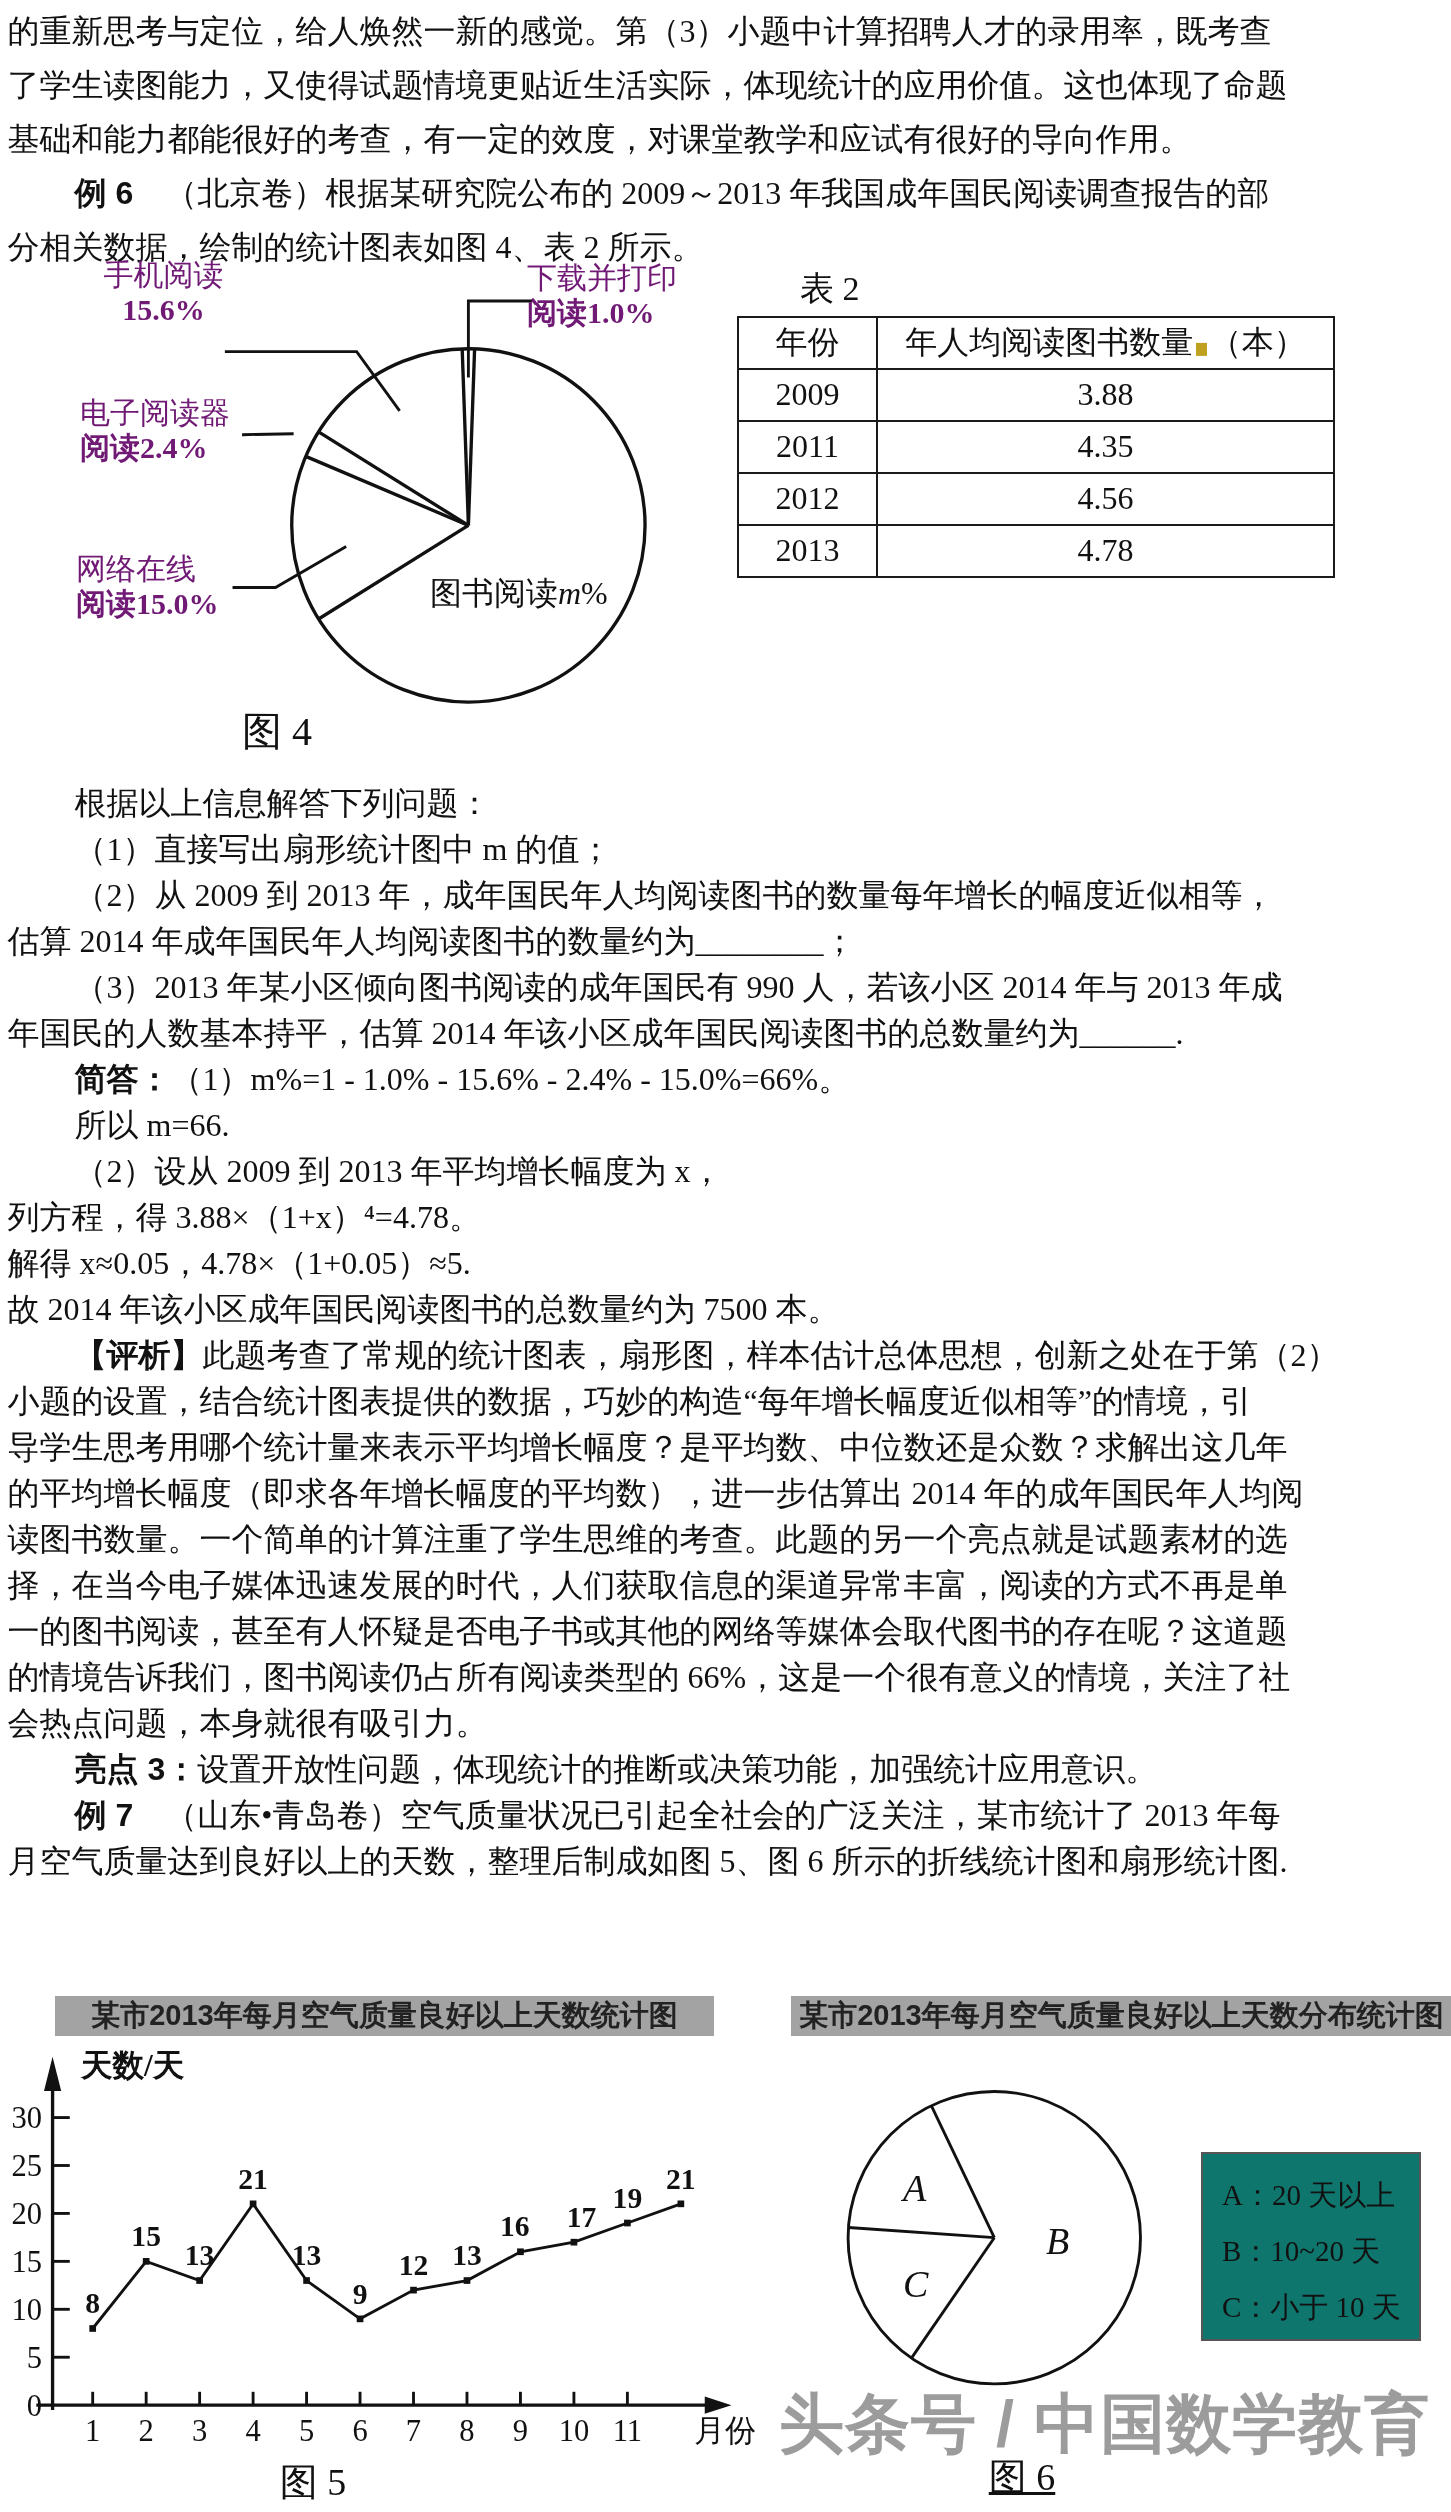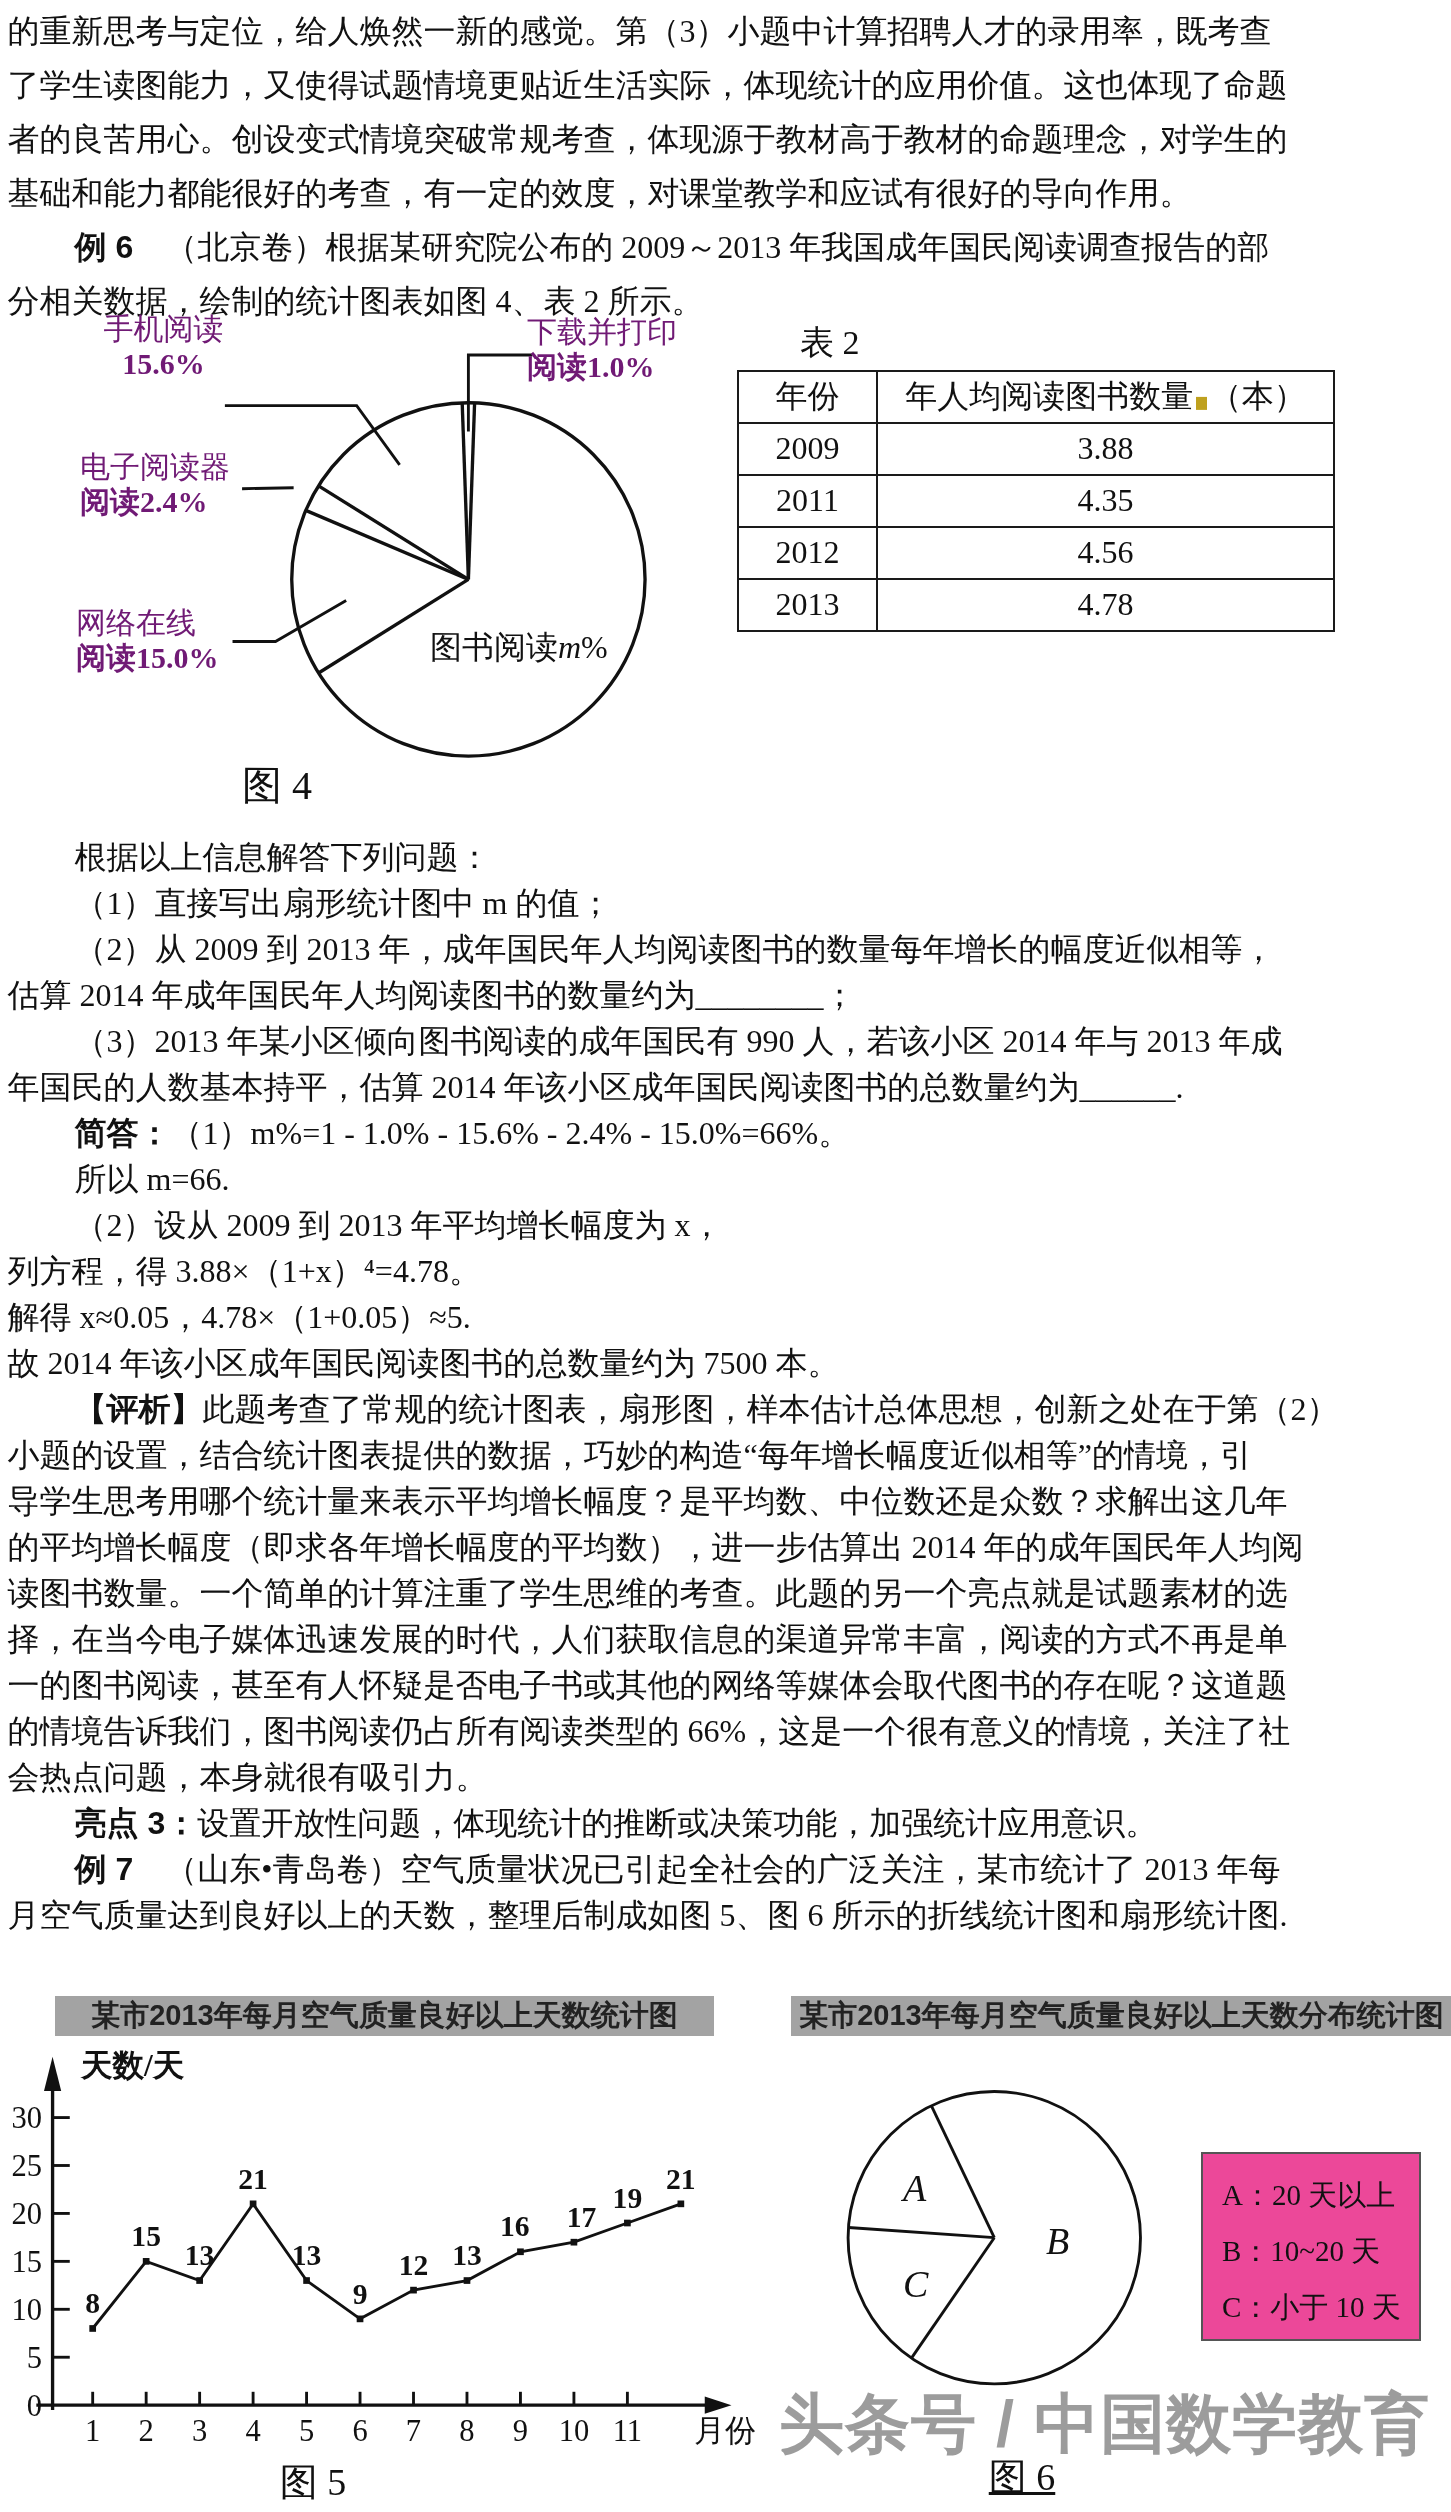--- a/index.html
+++ b/index.html
@@ -40,42 +40,41 @@
   .chartgrp{position:absolute;top:1992px;height:521px;}
   .fig-title{
     font-family:"Liberation Sans","DejaVu Sans",sans-serif;
     font-weight:bold;font-size:29px;color:#222;
     background:#a3a3a3;text-align:center;white-space:nowrap;
   }
   .tick{font-size:32px;font-family:"Liberation Serif","DejaVu Serif",serif;fill:#111;}
   .dlab{font-size:31px;font-weight:bold;font-family:"Liberation Serif","DejaVu Serif",serif;fill:#111;}
   .axlab{font-size:31.5px;font-weight:bold;}
   .legendbox{
-    border:2.9px solid #555;background:#ec4899;
+    border:2.9px solid #555;background:#0f766e;
     padding:13.4px 9.6px 9.6px 19px;
     font-size:29px;line-height:56px;white-space:nowrap;
   }
   .abclab{font-style:italic;font-size:38px;}
   .watermark{
     position:absolute;left:779px;top:2380px;z-index:5;
     font-family:"Liberation Sans","DejaVu Sans",sans-serif;
     font-weight:bold;font-size:65px;letter-spacing:1px;color:#9c9c9c;
     text-shadow:1.9px 1.9px 0 #ffffff,-1px -1px 0 #ffffff,1px -1px 0 #ffffff,-1px 1px 0 #ffffff;
     white-space:nowrap;
   }
   svg{position:absolute;overflow:visible;}
   .stroke{stroke:#111;fill:none;}
 </style>
 </head>
 <body>
 
 <div class="blockA">
   <div class="ln"><span>的重新思考与定位，给人焕然一新的感觉。第（3）小题中计算招聘人才的录用率，既考查</span></div>
   <div class="ln"><span>了学生读图能力，又使得试题情境更贴近生活实际，体现统计的应用价值。这也体现了命题</span></div>
-  <div class="ln"><span>者的良苦用心。创设变式情境突破常规考查，体现源于教材高于教材的命题理念，对学生的</span></div>
   <div class="ln"><span>基础和能力都能很好的考查，有一定的效度，对课堂教学和应试有很好的导向作用。</span></div>
   <div class="ln ind"><span class="pre">例 6</span><span>　（北京卷）根据某研究院公布的 2009～2013 年我国成年国民阅读调查报告的部</span></div>
   <div class="ln"><span>分相关数据，绘制的统计图表如图 4、表 2 所示。</span></div>
 </div>
 
 <div class="figrow">
 
   <svg class="abs" id="pie4-svg" style="left:53px;top:-19px" width="678" height="516" viewBox="0 0 710 540">
       <circle cx="435" cy="283" r="185" fill="none" stroke="#111" stroke-width="3.5"></circle>
       <line x1="435" y1="283" x2="441.5" y2="98.1" stroke="#111" stroke-width="3.5"></line>

